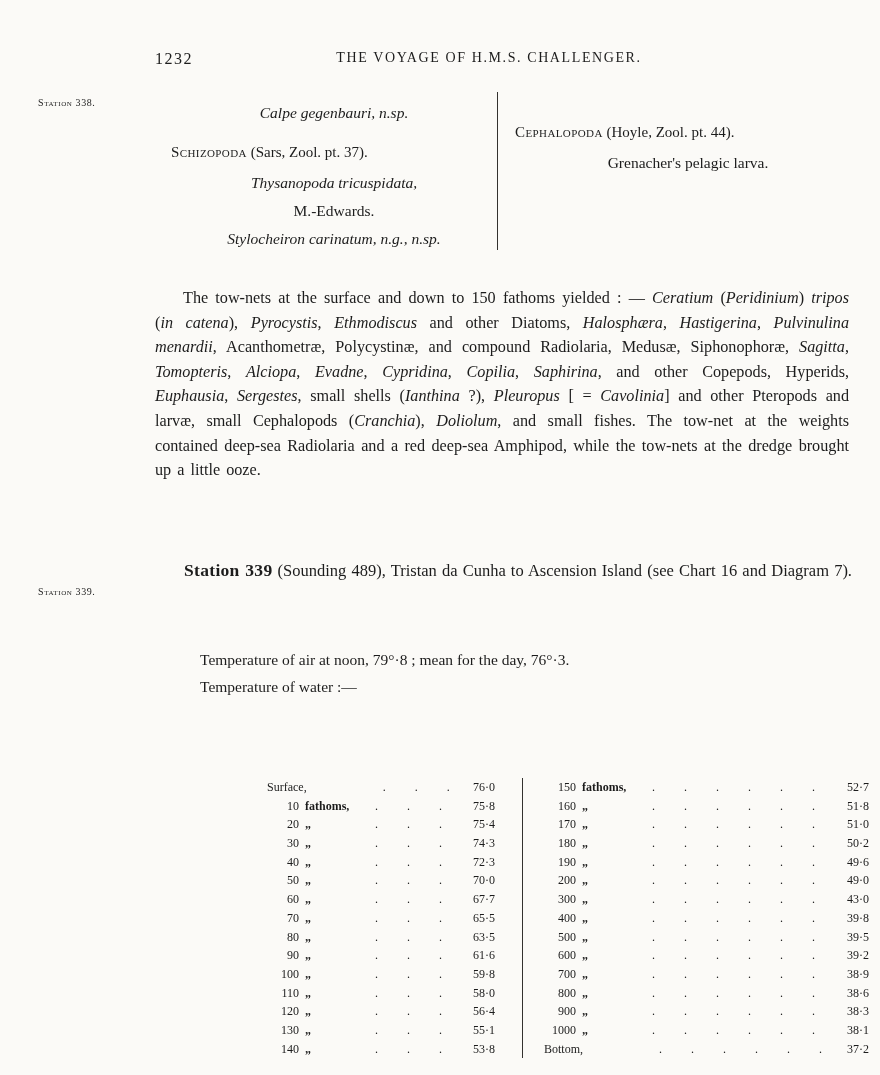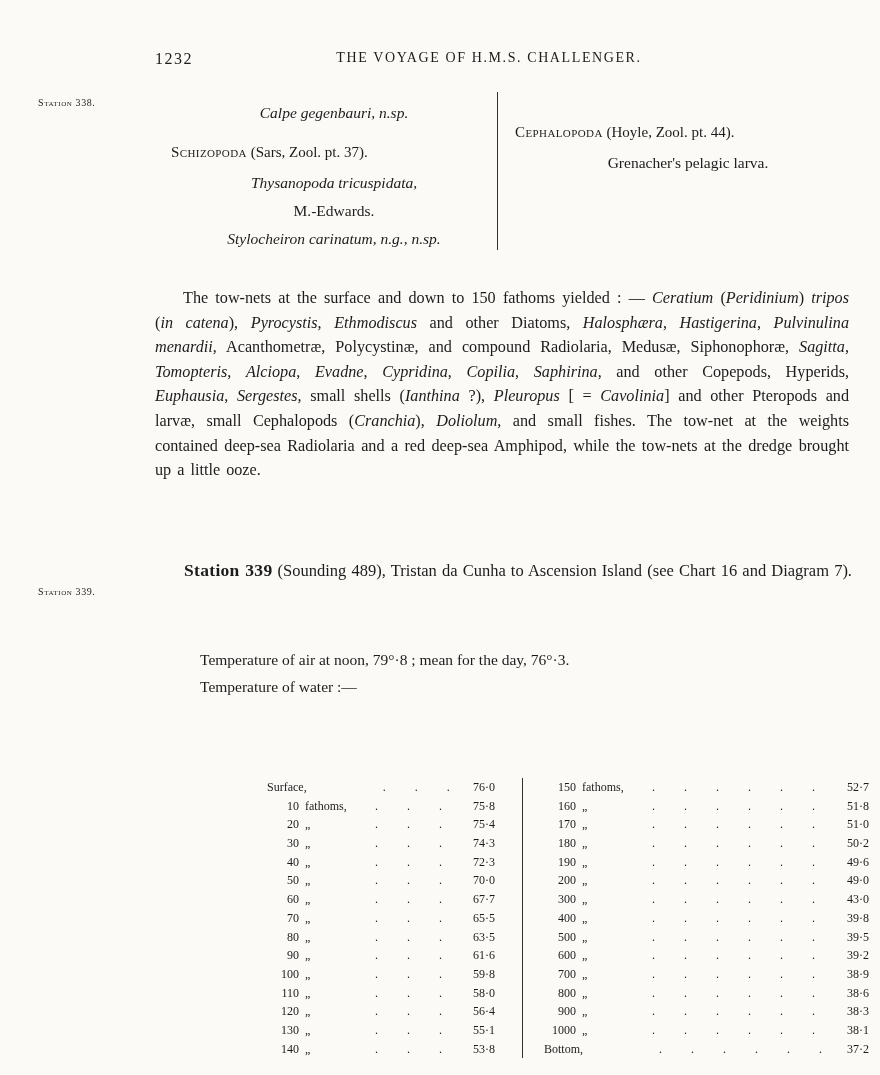--- a/index.html
+++ b/index.html
@@ -59,21 +59,21 @@
   .detail-line { line-height: 26.5px; }
 
   
   .water-table { position: absolute; left: 237px; top: 778px; display: flex; font-size: 12px; margin-left: 30px; }
   .wt-col { }
   .wt-left  { width: 228px; }
   .wt-divider { width: 1px; background: #33312e; margin-left: 27px; align-self: stretch; }
   .wt-right { width: 325px; margin-left: 21px; }
   .t-row { display: flex; height: 18.7px; line-height: 18.7px; white-space: nowrap; }
   .t-depth.num { width: 32px; text-align: right; flex-shrink: 0; }
-  .t-unit { width: 60px; margin-left: 6px; flex-shrink: 0; }
+  .t-unit { width: 60px; margin-left: 6px; flex-shrink: 0; font-weight: bold; }
   .t-dots { flex: 1; overflow: hidden; white-space: nowrap; word-spacing: 26px; padding: 0 8px 0 10px; }
   .t-temp { width: 42px; text-align: right; flex-shrink: 0; }
 </style>
 </head>
 <body>
 
 <header class="header">
   <span class="pageno">1232</span>
   <span class="running-title">THE VOYAGE OF H.M.S. CHALLENGER.</span>
 </header>

